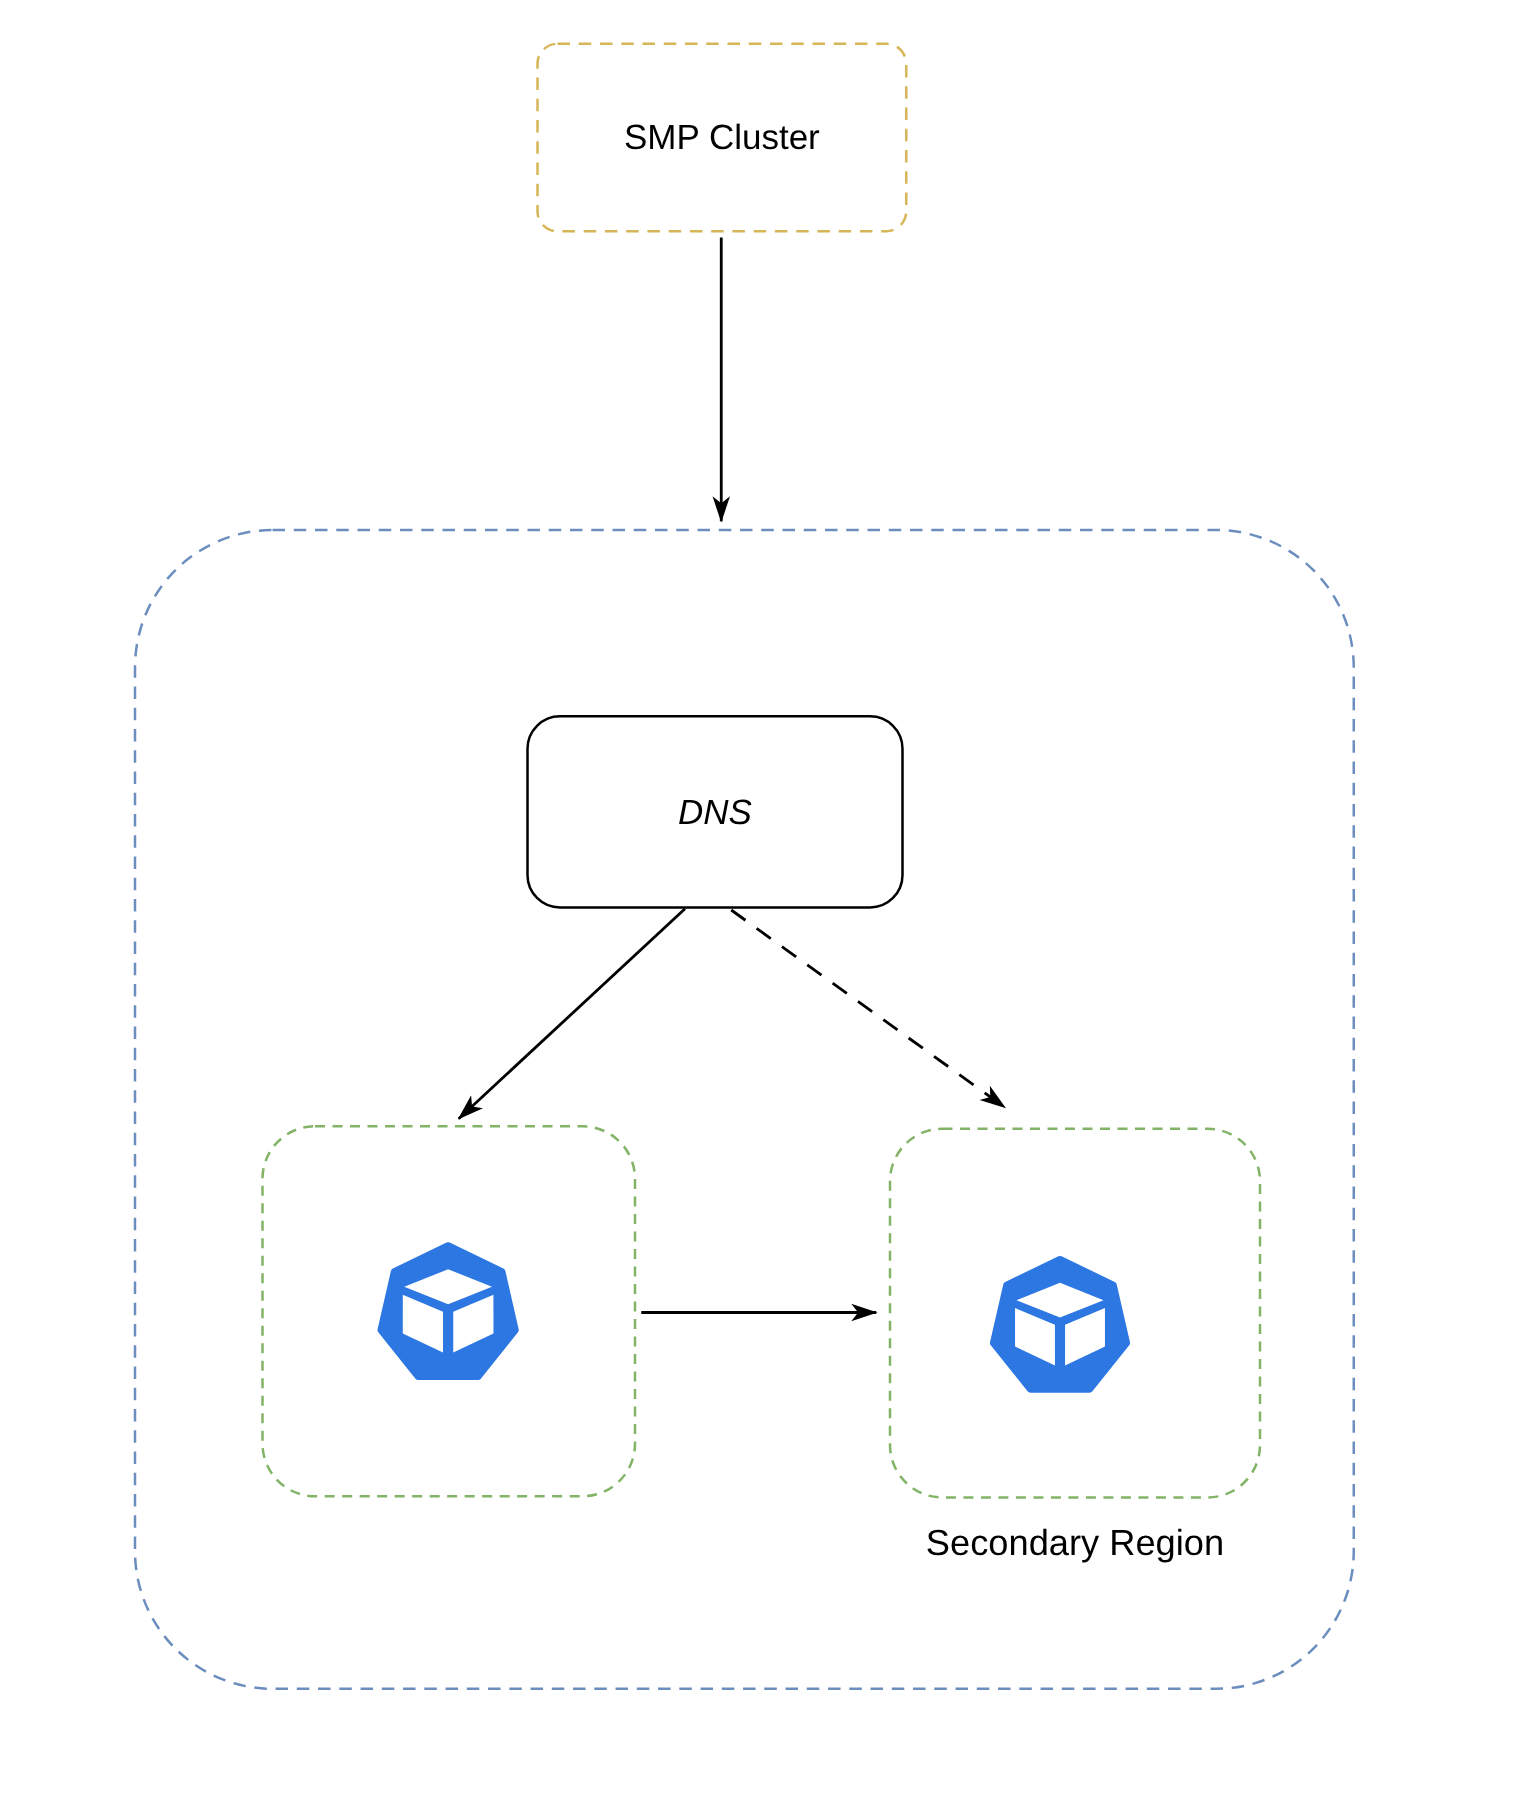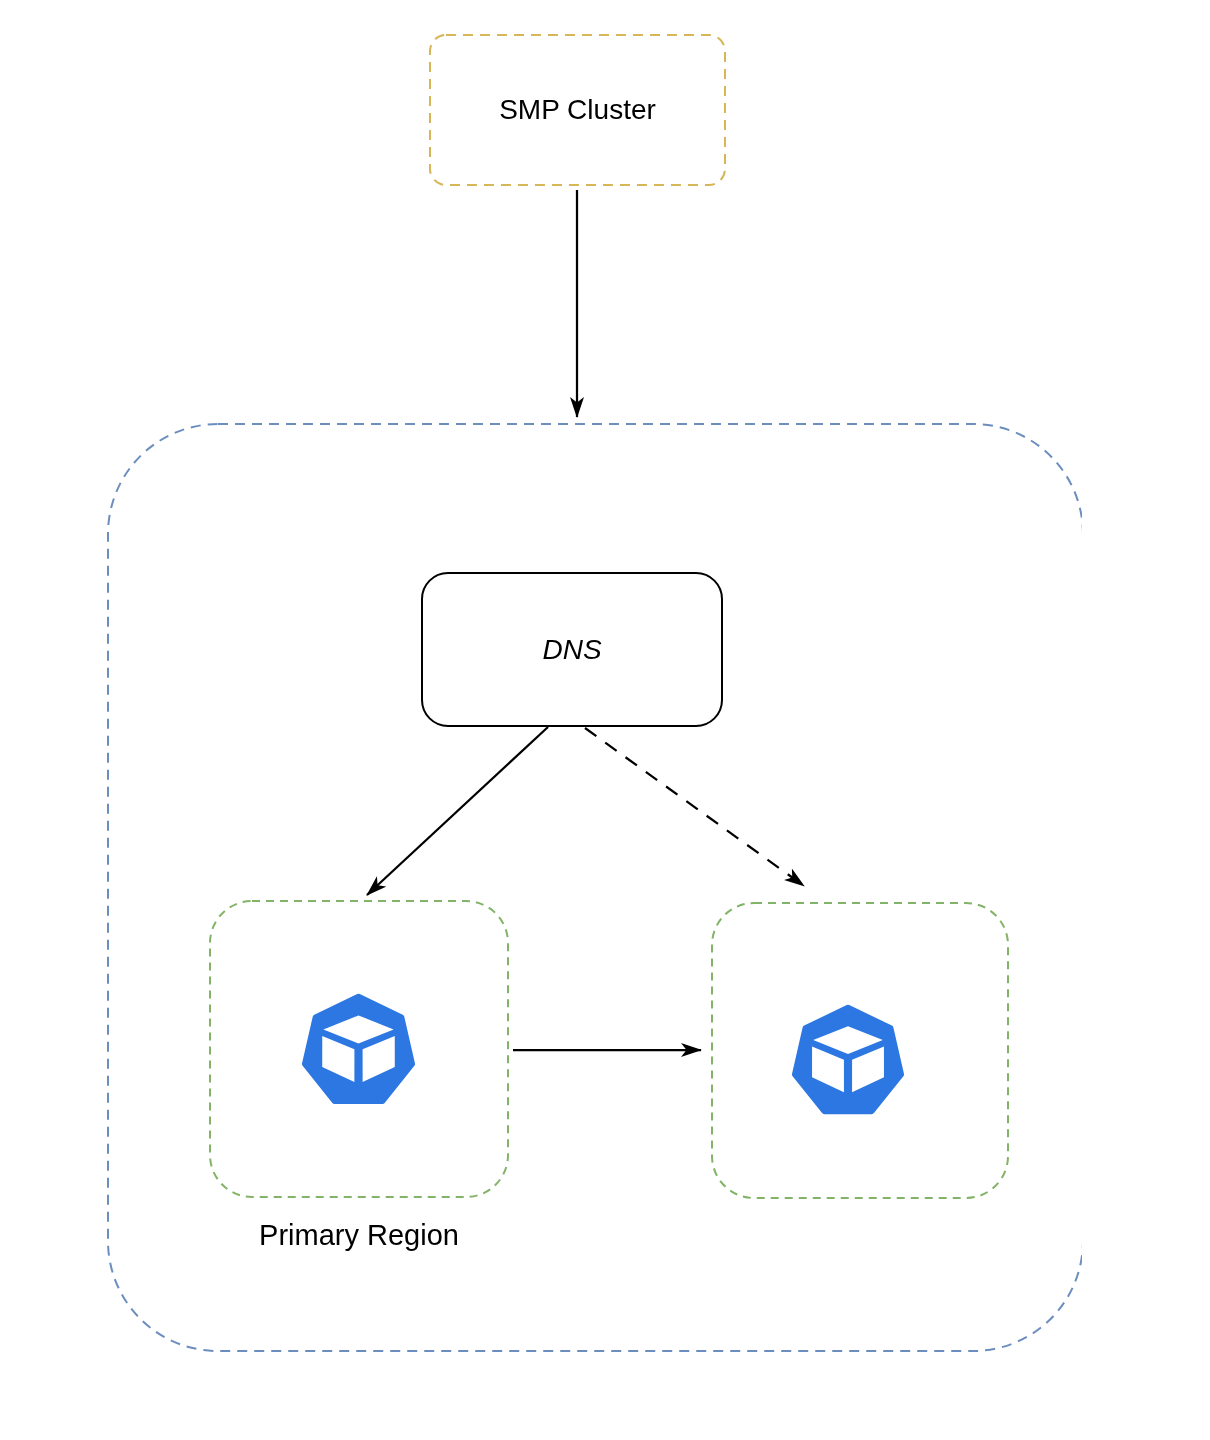--- a/index.html
+++ b/index.html
@@ -7,20 +7,21 @@
     padding: 0;
     background: var(--background, #fff);
     font-family: "Liberation Sans", "DejaVu Sans", sans-serif;
   }
   .stage {
     position: relative;
     width: 1082px;
     height: 1440px;
     background: var(--background, #fff);
     overflow: hidden;
+    padding-left: 25px;
   }
   .diagram-svg {
     position: absolute;
     left: 0;
     top: 0;
   }
   .node-label {
     position: absolute;
     display: flex;
     align-items: center;
@@ -87,14 +88,14 @@
     <line class="edge" x1="548" y1="727" x2="367" y2="895" marker-end="url(#arrowhead)"></line>
     <line class="edge edge-dashed" x1="585" y1="728" x2="804" y2="886" marker-end="url(#arrowhead)"></line>
     <line class="edge" x1="513" y1="1050" x2="701" y2="1050" marker-end="url(#arrowhead)"></line>
 
     <use href="#cube-heptagon" x="300" y="992" width="117" height="117"></use>
     <use href="#cube-heptagon" x="790" y="1003" width="116" height="116"></use>
   </svg>
 
   <div class="node-label label-smp">SMP Cluster</div>
   <div class="node-label label-dns">DNS</div>
-  <div class="region-caption label-primary">Primary Region</div>
+  <div class="region-caption label-secondary">Secondary Region</div>
 </div>
 
 </body></html>

